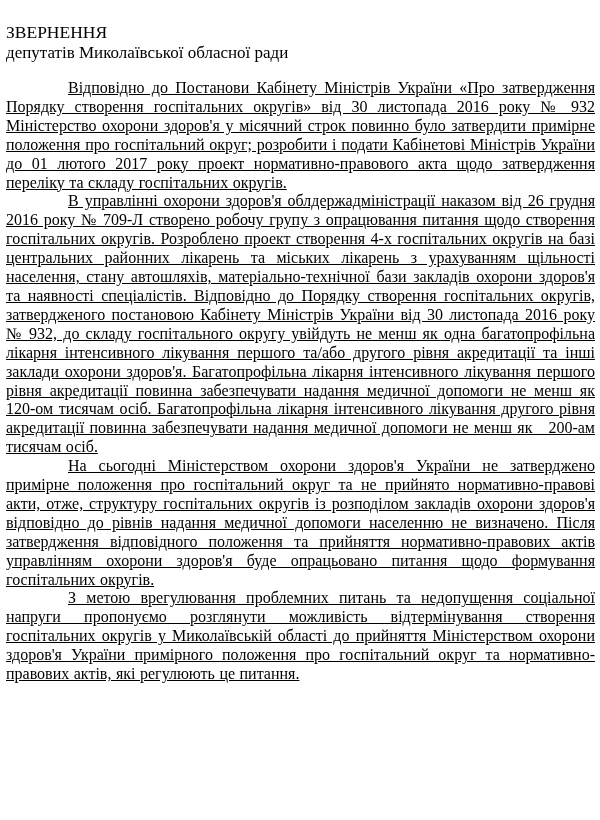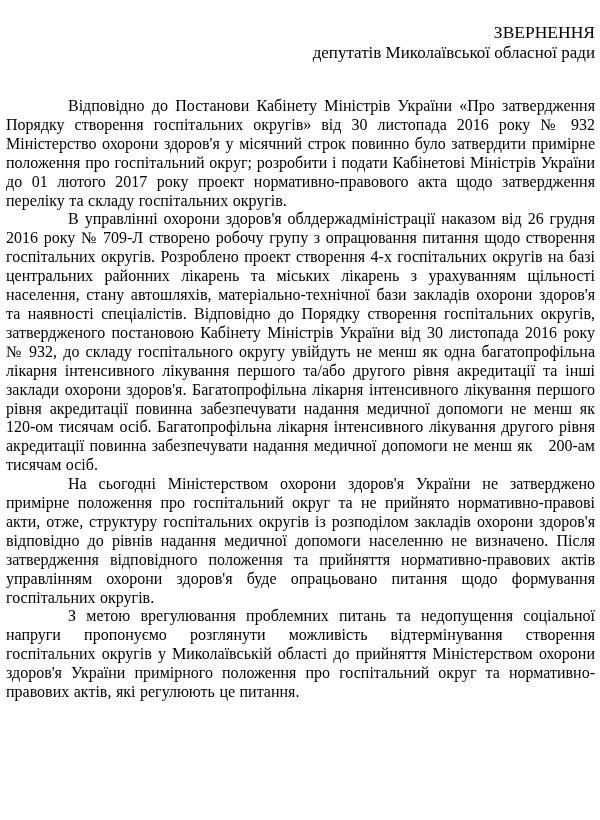--- a/index.html
+++ b/index.html
@@ -12,32 +12,33 @@
     width: 600px;
     height: 820px;
     box-sizing: border-box;
     background: #ffffff;
     color: #000000;
     font-family: "Liberation Serif", "DejaVu Serif", serif;
     padding: 22px 5px 0 6px;
     overflow: hidden;
   }
   .title-block {
-    text-align: right;
+    text-align: left;
     font-size: 17px;
     line-height: 20.5px;
     font-weight: normal;
   }
   .title-block .doc-title {
     font-size: 17.5px;
     margin: 0;
     font-weight: normal;
   }
   .body-text {
-    margin-top: 34px;
+    margin-top: 16px;
+    text-decoration: underline;
   }
   p.para {
     margin: 0;
     padding: 0;
     text-align: justify;
     text-indent: 62px;
     font-size: 16px;
     line-height: 18.9px;
     word-spacing: 0.5px;
   }

